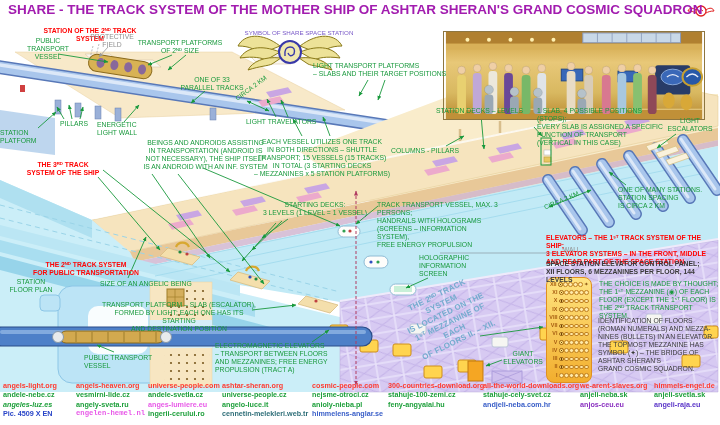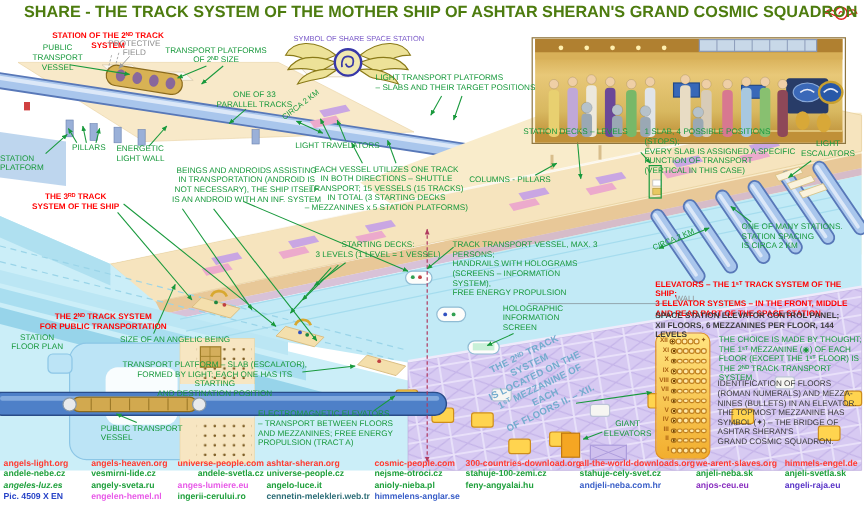--- a/index.html
+++ b/index.html
@@ -1,19 +1,19 @@
 <!DOCTYPE html>
 <html><head>
 <meta charset="utf-8">
 <style>
   html,body{margin:0;padding:0;background:#fff;}
   #stage{position:relative;width:720px;height:425px;background:#fff;overflow:hidden;
          font-family:"Liberation Sans",sans-serif;}
-  #title{position:absolute;left:20px;top:3px;width:686px;font:bold 13.5px/1.1 "Liberation Sans",sans-serif;
-         color:#4d7c0f;white-space:nowrap;}
+  #title{position:absolute;left:8px;top:3px;width:686px;font:bold 13.5px/1.1 "Liberation Sans",sans-serif;
+         color:#a21caf;white-space:nowrap;}
   svg{display:block;}
   #art{position:absolute;left:0;top:0;z-index:0;}
   .lbl{position:absolute;z-index:3;font:6.8px/1.18 "Liberation Sans",sans-serif;color:#18993C;
        white-space:pre-line;text-align:center;}
   .lft{text-align:left;}
   .red{color:#FF0505;font-weight:bold;}
   .gray{color:#8F8F8F;}
   .dark{color:#3A3A3A;}
   .bold{font-weight:bold;}
   .purple{color:#7A5AC8;font-size:6.2px;}
@@ -628,25 +628,25 @@
     <div class="fcol" style="left:3px">
         <div style="color: rgb(255, 59, 48);">angels-light.org</div>
         <div style="color: rgb(31, 160, 60);">andele-nebe.cz</div>
         <div style="color: rgb(31, 160, 60); font-style: italic;">angeles-luz.es</div>
         <div style="color: rgb(39, 67, 199);">Pic. 4509 X EN</div>
       </div>
     <div class="fcol" style="left:76px">
         <div style="color: rgb(255, 59, 48);">angels-heaven.org</div>
         <div style="color: rgb(31, 160, 60);">vesmirni-lide.cz</div>
         <div style="color: rgb(31, 160, 60);">angely-sveta.ru</div>
-        <div style="color: rgb(232, 90, 232);">engelen-hemel.nl</div>
+        <div style="color: rgb(232, 90, 232); font-family: Liberation Mono, monospace;">engelen-hemel.nl</div>
       </div>
     <div class="fcol" style="left:148px">
         <div style="color: rgb(255, 59, 48);">universe-people.com</div>
-        <div style="color: rgb(31, 160, 60); text-align: right;">andele-svetla.cz</div>
+        <div style="color: rgb(31, 160, 60);">andele-svetla.cz</div>
         <div style="color: rgb(232, 90, 232);">anges-lumiere.eu</div>
         <div style="color: rgb(31, 160, 60);">ingerii-cerului.ro</div>
       </div>
     <div class="fcol" style="left:222px">
         <div style="color: rgb(255, 59, 48);">ashtar-sheran.org</div>
         <div style="color: rgb(31, 160, 60);">universe-people.cz</div>
         <div style="color: rgb(31, 160, 60);">angelo-luce.it</div>
         <div style="color: rgb(46, 110, 120);">cennetin-melekleri.web.tr</div>
       </div>
     <div class="fcol" style="left:312px">

